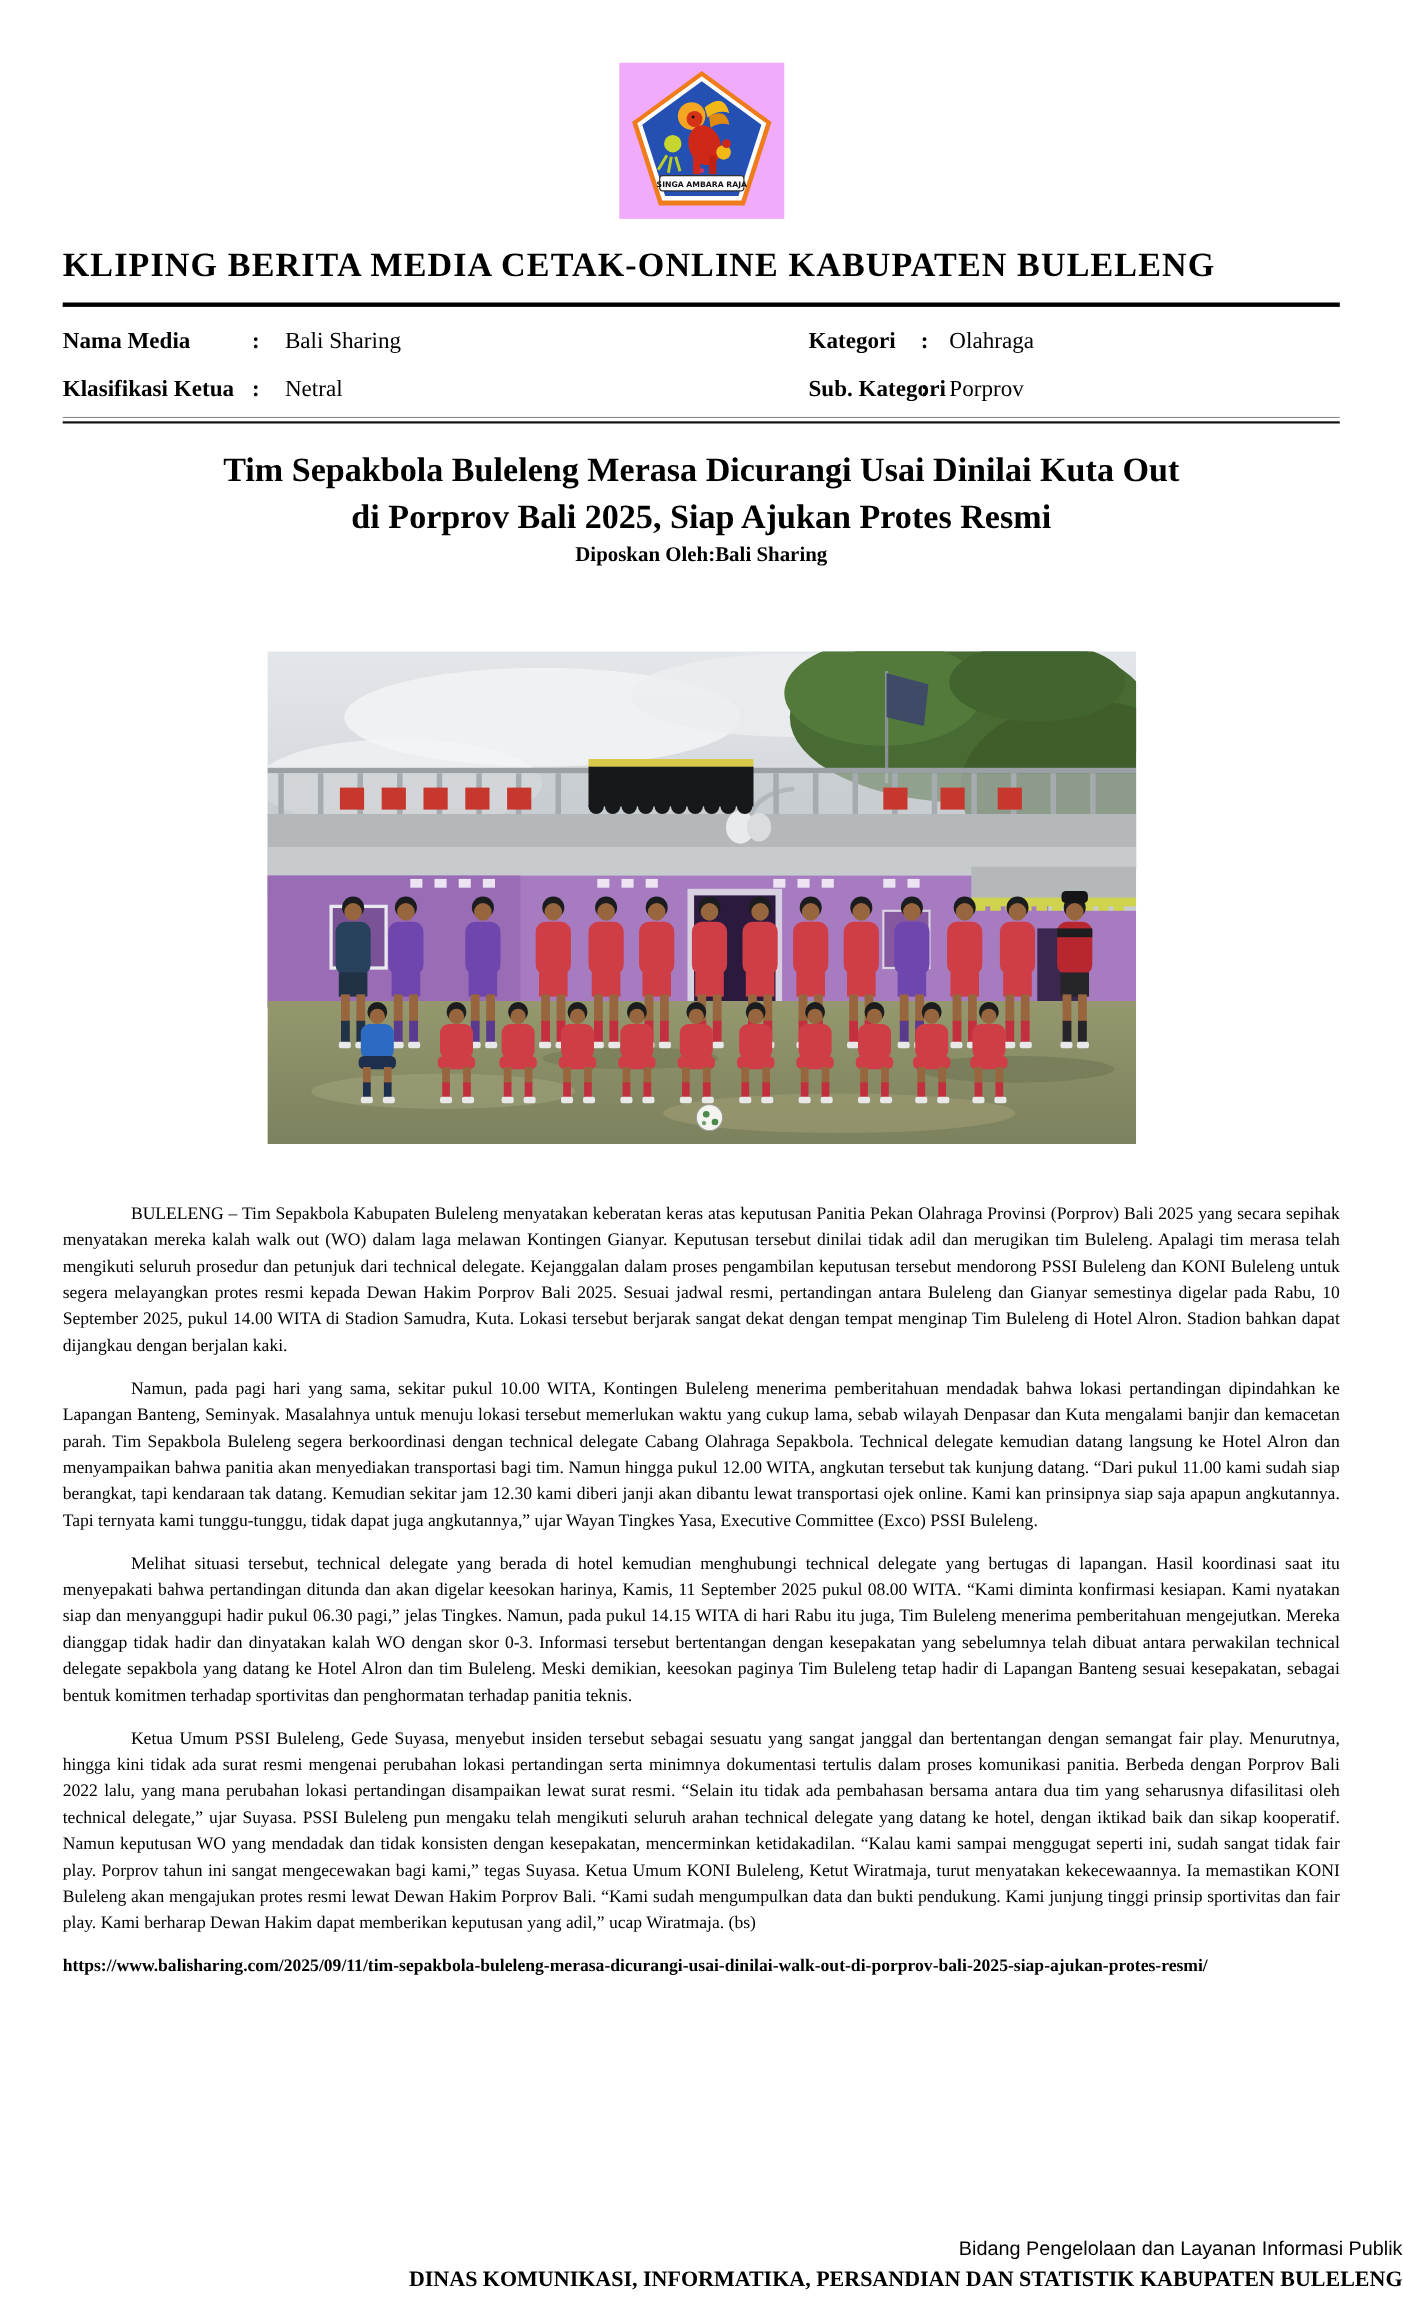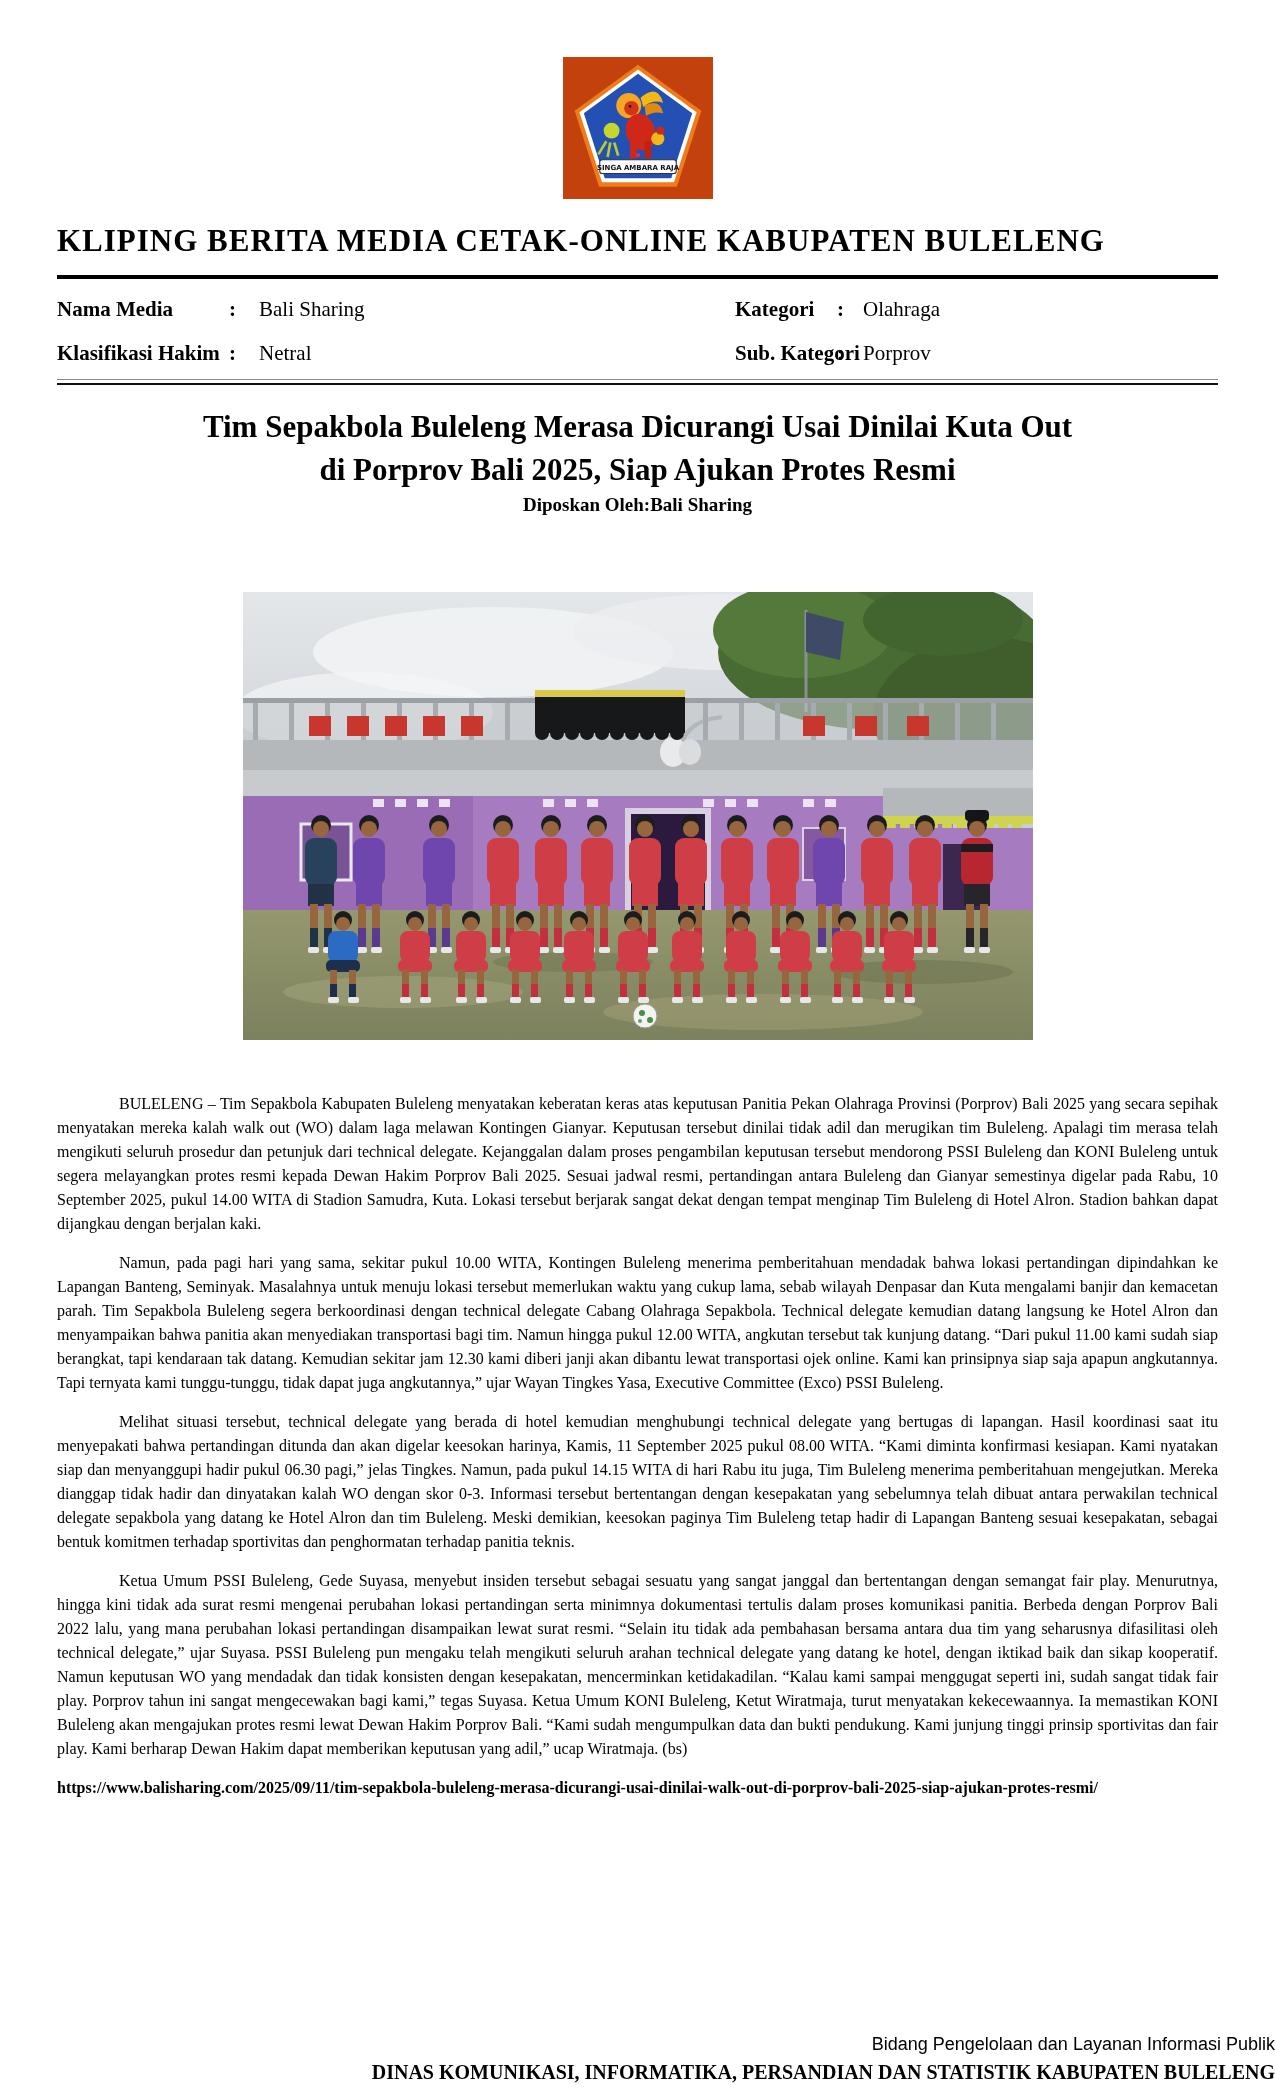--- a/index.html
+++ b/index.html
@@ -2,21 +2,21 @@
 <html><head>
 <meta charset="utf-8">
 <style>
   html,body{margin:0;padding:0;background:#ffffff;}
   body{width:1275px;height:2100px;overflow:hidden;position:relative;
        font-family:"Liberation Serif",serif;color:#000;}
   .page{position:relative;width:1275px;height:2100px;}
   .content{padding:0 57px;}
 
   
-  .logo-box{width:150px;height:142px;margin:57px auto 0;background:#c2410c;
+  .logo-box{width:150px;height:142px;margin:57px auto 0;background:#f0abfc;
             display:flex;align-items:center;justify-content:center;}
   .logo-box svg{width:134px;height:132px;display:block;}
 
   
   .hdr-title{margin:24px 0 0;font-size:31px;font-weight:bold;
              letter-spacing:1px;font-family:"Liberation Serif",serif;}
   .thickline{height:4px;background:#000;margin-top:16px;}
 
   
   .meta{margin-top:8px;position:relative;}
@@ -84,21 +84,21 @@
     <div class="meta">
       <div class="meta-row">
         <span class="m-lab">Nama Media</span>
         <span class="m-col1">:</span>
         <span class="m-val1">Bali Sharing</span>
         <span class="m-lab2">Kategori</span>
         <span class="m-col2">:</span>
         <span class="m-val2">Olahraga</span>
       </div>
       <div class="meta-row">
-        <span class="m-lab">Klasifikasi Hakim</span>
+        <span class="m-lab">Klasifikasi Ketua</span>
         <span class="m-col1">:</span>
         <span class="m-val1">Netral</span>
         <span class="m-lab2">Sub. Kategori</span>
         <span class="m-col2">:</span>
         <span class="m-val2">Porprov</span>
       </div>
     </div>
     <div class="dblline"></div>
 
     <div class="art-title">

